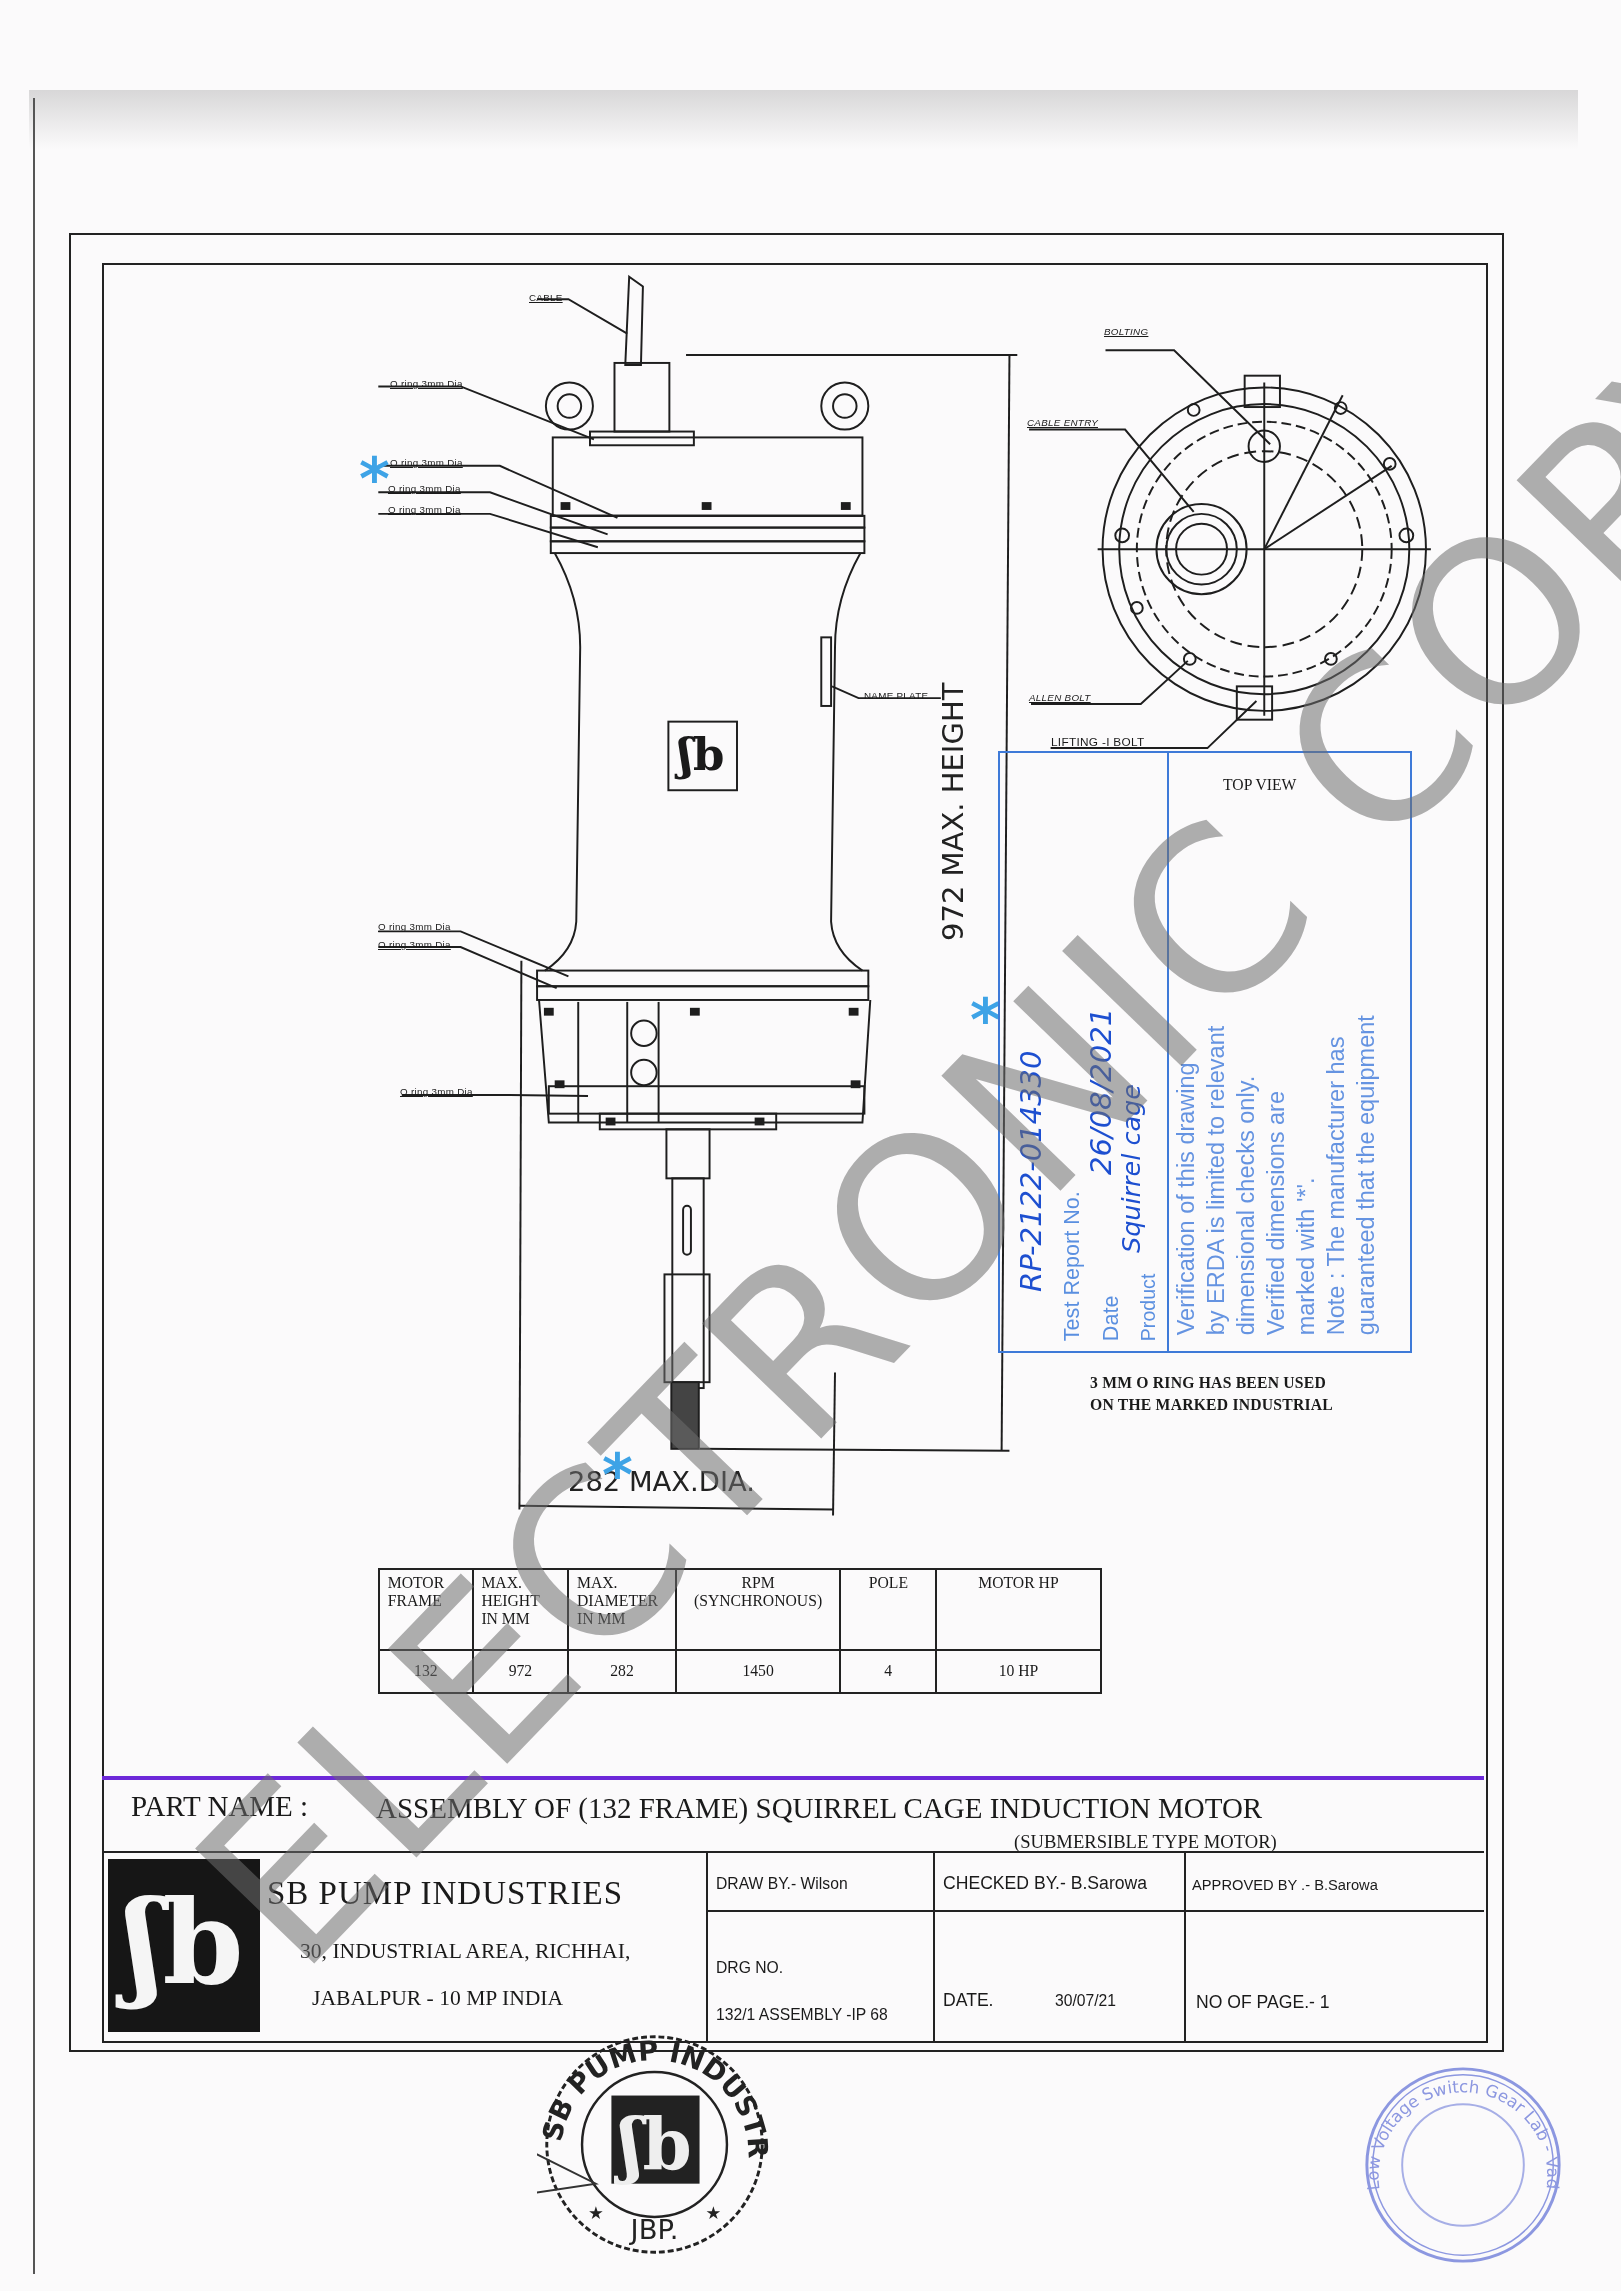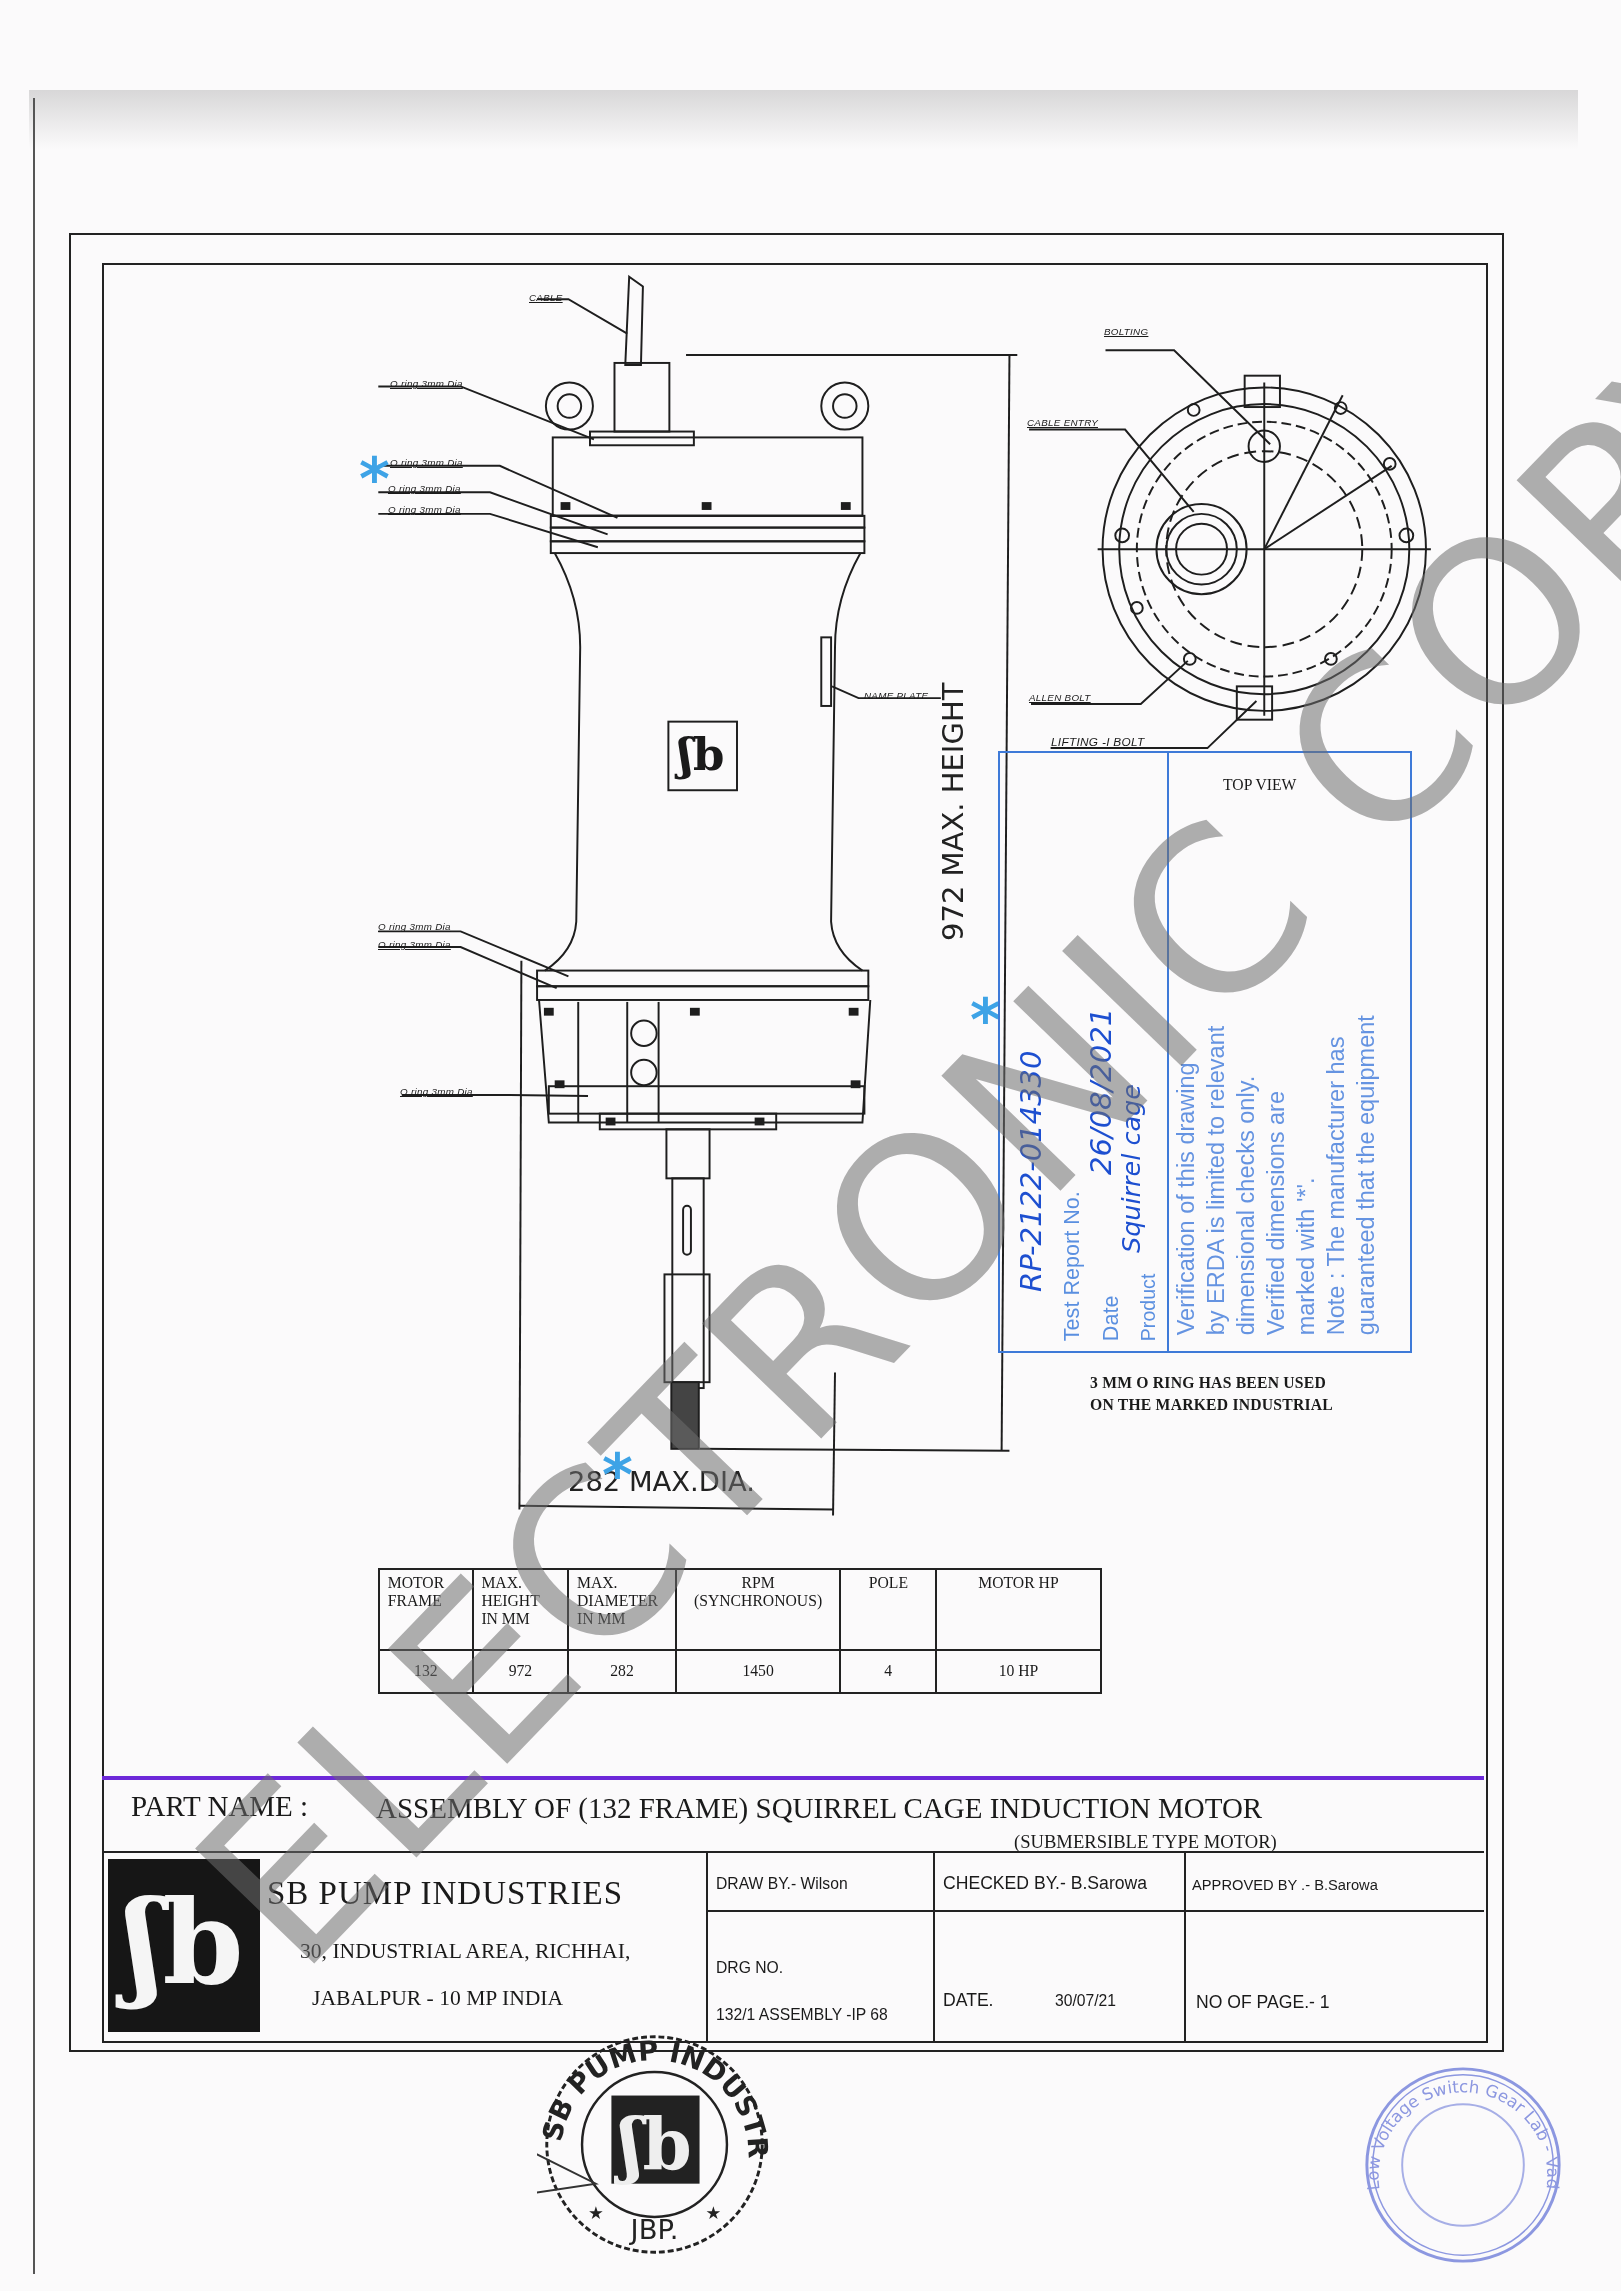--- a/index.html
+++ b/index.html
@@ -16,21 +16,21 @@
   .page-edge { position: absolute; left: 33px; top: 98px; width: 2px; height: 2176px; background: #555; }
   .outer-frame {
     position: absolute; left: 69px; top: 233px; width: 1431px; height: 1815px;
     border: 2px solid #222; border-top-width: 2.9px;
   }
   .inner-frame {
     position: absolute; left: 102px; top: 263px; width: 1382px; height: 1776px;
     border: 2px solid #222; border-top-width: 2.9px;
   }
   svg.drawing { position: absolute; left: 0; top: 0; }
-  .lbl { position: absolute; font-family: "Liberation Sans", sans-serif; font-size: 9.8px; text-decoration: underline; letter-spacing: 0.3px; font-style: italic; }
+  .lbl { position: absolute; font-family: "Liberation Sans", sans-serif; font-size: 9.8px; text-decoration: underline; letter-spacing: 0.3px; }
   .dim-v {
     position: absolute; left: 936px; top: 941px; font-family: "DejaVu Sans", sans-serif;
     font-size: 29px; transform: rotate(-90deg); transform-origin: left top; white-space: nowrap; color: #222;
   }
   .dim-h { position: absolute; left: 568px; top: 1466px; font-family: "DejaVu Sans", sans-serif; font-size: 27.4px; color: #222; }
   .asterisk { position: absolute; color: #3ea3e6; font-family: "DejaVu Sans", sans-serif; font-weight: bold; font-size: 59px; line-height: 1; }
   
   table.spec {
     position: absolute; left: 378px; top: 1568px; border-collapse: collapse;
     font-family: "Liberation Serif", serif; font-size: 15.7px;

